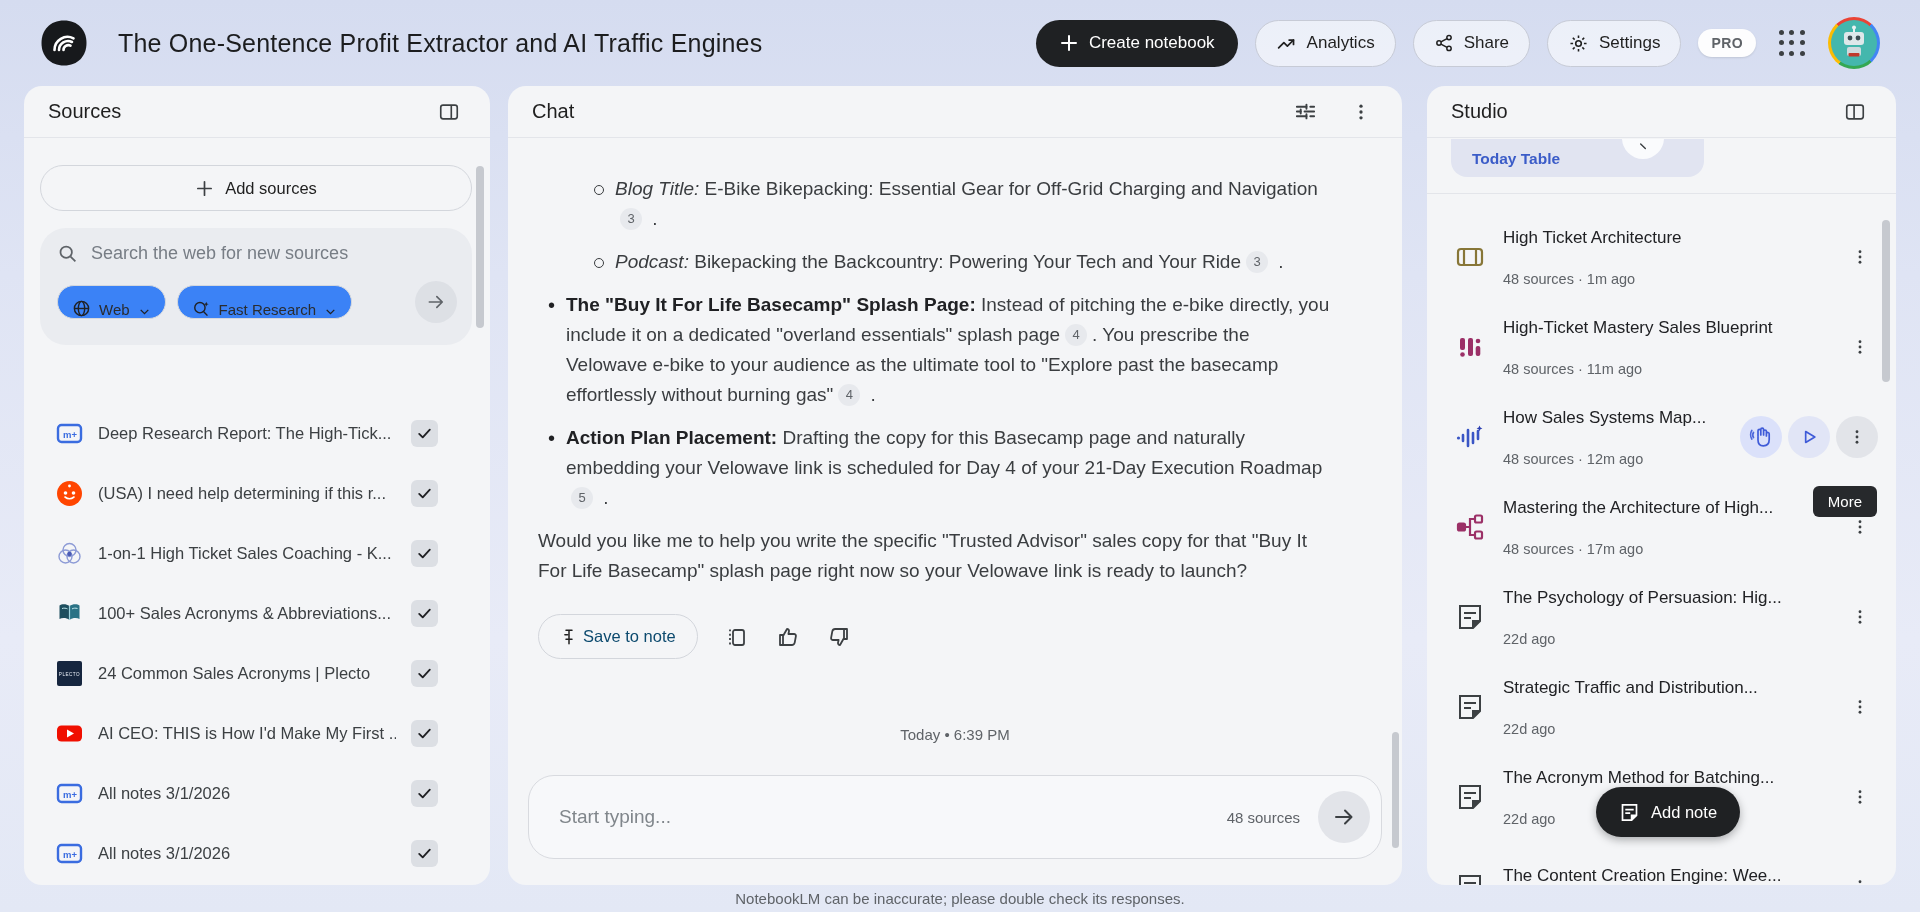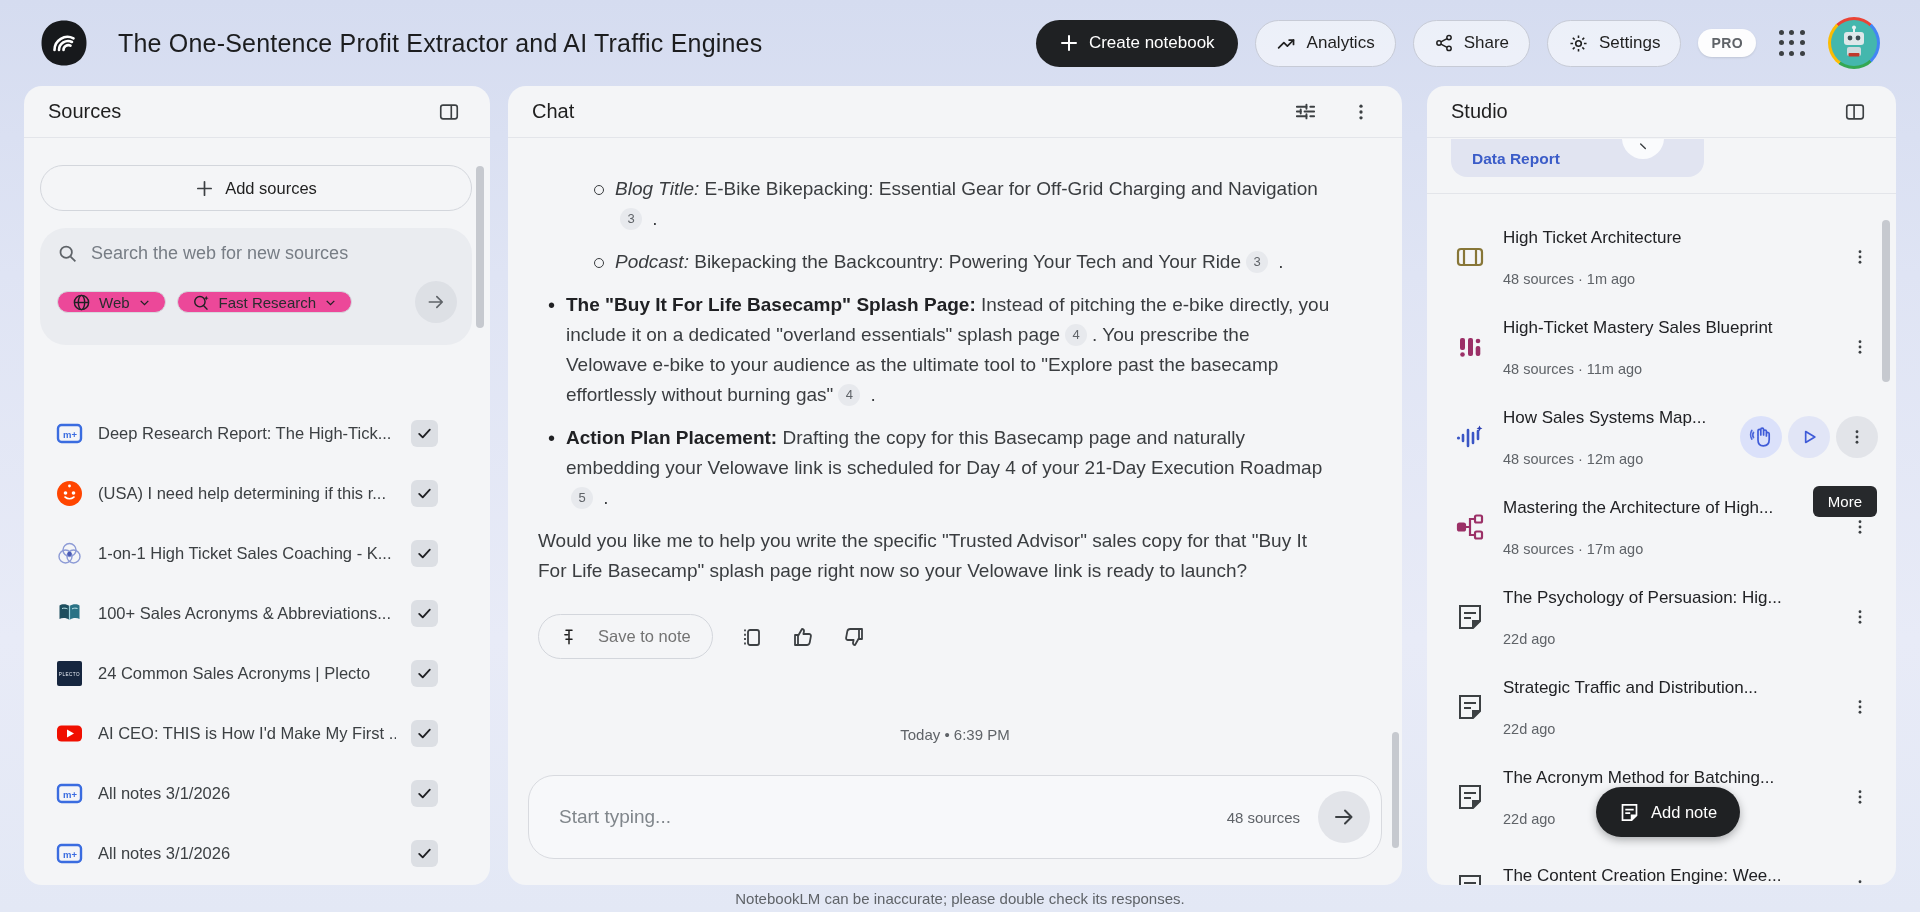--- a/index.html
+++ b/index.html
@@ -35,21 +35,21 @@
   .panel-head .spacer { flex:1; }
   .icon-btn { width:34px; height:34px; display:flex; align-items:center; justify-content:center; cursor:pointer; border-radius:50%; }
   .thumb { position:absolute; width:8px; border-radius:4px; background:#c6c9cf; }
 
   
   .add-sources { position:absolute; top:79px; left:16px; right:18px; height:46px; border:1px solid #d3d6dc; border-radius:24px; display:flex; align-items:center; justify-content:center; gap:11px; font-size:16.5px; cursor:pointer; }
   .search-card { position:absolute; top:142px; left:16px; right:18px; height:117px; background:#eaecf0; border-radius:26px; padding:15px 15px 13px 17px; }
   .search-row { display:flex; align-items:center; gap:13px; }
   .search-ph { font-size:18px; color:#777d85; }
   .chip-row { display:flex; align-items:center; margin-top:17px; gap:11px; }
-  .chip { display:flex; align-items:center; gap:8px; background:#ec4899; border:1px solid #d5d8dd; border-radius:20px; height:22px; padding:0 14px; font-size:15px; color:#2a2c2f; cursor:pointer; }
+  .chip { display:flex; align-items:flex-end; gap:8px; background:#3b82f6; border:1px solid #d5d8dd; border-radius:20px; height:34px; padding:0 14px; font-size:15px; color:#2a2c2f; cursor:pointer; }
   .go-btn { margin-left:auto; width:42px; height:42px; border-radius:50%; background:#dde0e5; display:flex; align-items:center; justify-content:center; cursor:pointer; }
   .select-all { position:absolute; top:280px; left:16px; right:18px; height:28px; display:flex; align-items:center; font-size:16.5px; color:#3c4043; padding:0 36px 0 16px; }
   .select-all .cb { margin-left:auto; }
   .cb { width:27px; height:27px; border-radius:6px; background:#dcdfe4; display:flex; align-items:center; justify-content:center; cursor:pointer; flex:0 0 auto; }
   .src-list { position:absolute; top:317px; left:0; right:0; }
   .src-row { height:60px; display:flex; align-items:center; gap:15px; padding:0 52px 0 32px; cursor:pointer; }
   .src-row .s-icon { width:27px; height:27px; flex:0 0 auto; }
   .src-row .s-label { flex:1; font-size:16.5px; color:#3c4043; white-space:nowrap; overflow:hidden; }
 
   
@@ -59,21 +59,21 @@
   ul.subs li { position:relative; margin-bottom:13px; }
   ul.subs li::before { content:""; position:absolute; left:-21px; top:11px; width:8px; height:8px; border:1.8px solid #3a3d40; border-radius:50%; }
   ul.mains { list-style:none; padding-left:28px; margin-top:10px; }
   ul.mains li { position:relative; margin-bottom:13px; }
   ul.mains li::before { content:"•"; position:absolute; left:-18px; top:0; font-size:20px; color:#202124; }
   .lead { font-weight:700; color:#202124; }
   .ilead { font-style:italic;margin-top:36px; }
   .cit { display:inline-block; width:22px; height:22px; border-radius:50%; background:#e7e9ed; color:#5f6368; font-size:13px; line-height:22px; text-align:center; margin:0 5px; vertical-align:2px; cursor:pointer; }
   .closing { margin-top:13px; }
   .save-row { display:flex; align-items:center; gap:27px; margin:28px 0 0 30px; }
-  .save-note { display:flex; align-items:center; gap:20px; border:1px solid #d3d6dc; border-radius:23px; height:45px; padding:0 21px; font-size:16.5px; color:#737373; cursor:pointer; }
+  .save-note { display:flex; align-items:center; gap:5px; border:1px solid #d3d6dc; border-radius:23px; height:45px; padding:0 21px; font-size:16.5px; color:#0c4a6e; cursor:pointer; }
   .fb-icon { cursor:pointer; }
   .date-div { position:absolute; top:640px; left:0; right:0; text-align:center; font-size:15px; color:#5f6368; }
   .chat-input { position:absolute; left:20px; right:20px; bottom:26px; height:84px; background:#f7f8fa; border:1px solid #d8dadf; border-radius:26px; display:flex; align-items:center; padding:0 11px 0 30px; }
   .chat-input input { flex:1; border:none; outline:none; background:transparent; font-size:19px; color:#3c4043; font-family:inherit; }
   .chat-input input::placeholder { color:#80868b; }
   .src-count { font-size:15px; color:#5f6368; margin-right:18px; white-space:nowrap; }
   .send-btn { width:52px; height:52px; border-radius:50%; background:#e2e4e9; display:flex; align-items:center; justify-content:center; cursor:pointer; }
 
   
   .data-card { position:absolute; top:53px; left:24px; width:253px; height:38px; background:#e1e4f1; border-radius:0 0 16px 16px; overflow:hidden; cursor:pointer; }
@@ -468,21 +468,21 @@
     <div class="spacer"></div>
     <div class="icon-btn">
       <svg width="22" height="22" viewBox="0 0 24 24" fill="none" stroke="#3c4043" stroke-width="1.8">
           <rect x="3" y="4.5" width="18" height="15" rx="2.5"></rect>
           <path d="M11 4.5v15"></path>
         </svg>
     </div>
   </div>
 
   <div class="data-card">
-    <span class="dc-label">Data Report</span>
+    <span class="dc-label">Today Table</span>
     <div class="dc-circle">
       <svg width="14" height="14" viewBox="0 0 24 24" fill="none" stroke="#3c4043" stroke-width="2.4" stroke-linecap="round">
           <path d="M8 5l8 8"></path>
         </svg>
     </div>
   </div>
   <div class="studio-div"></div>
 
   <div class="studio-list">
 

